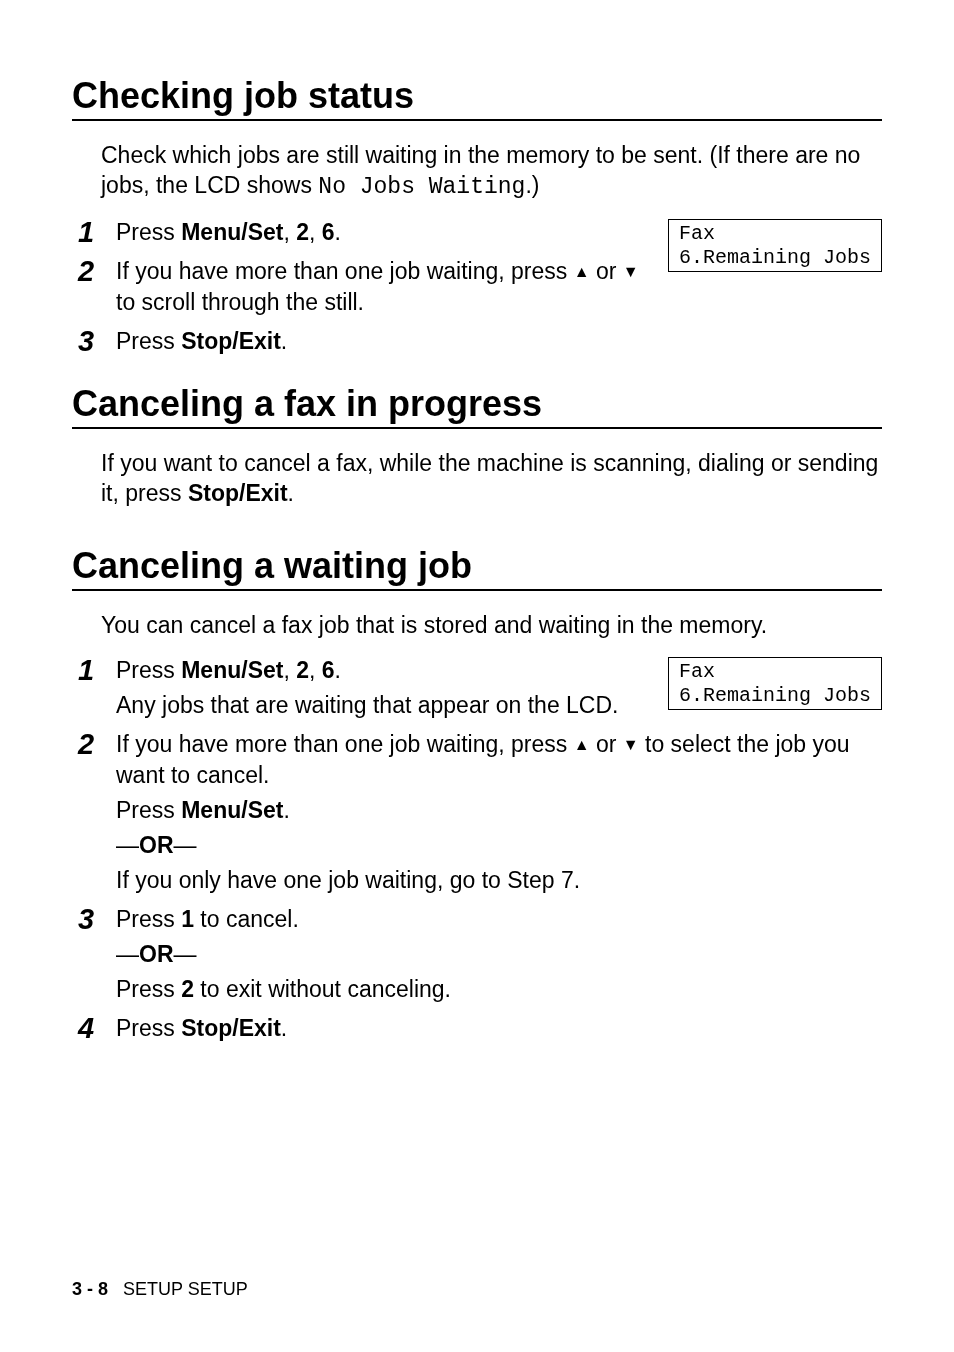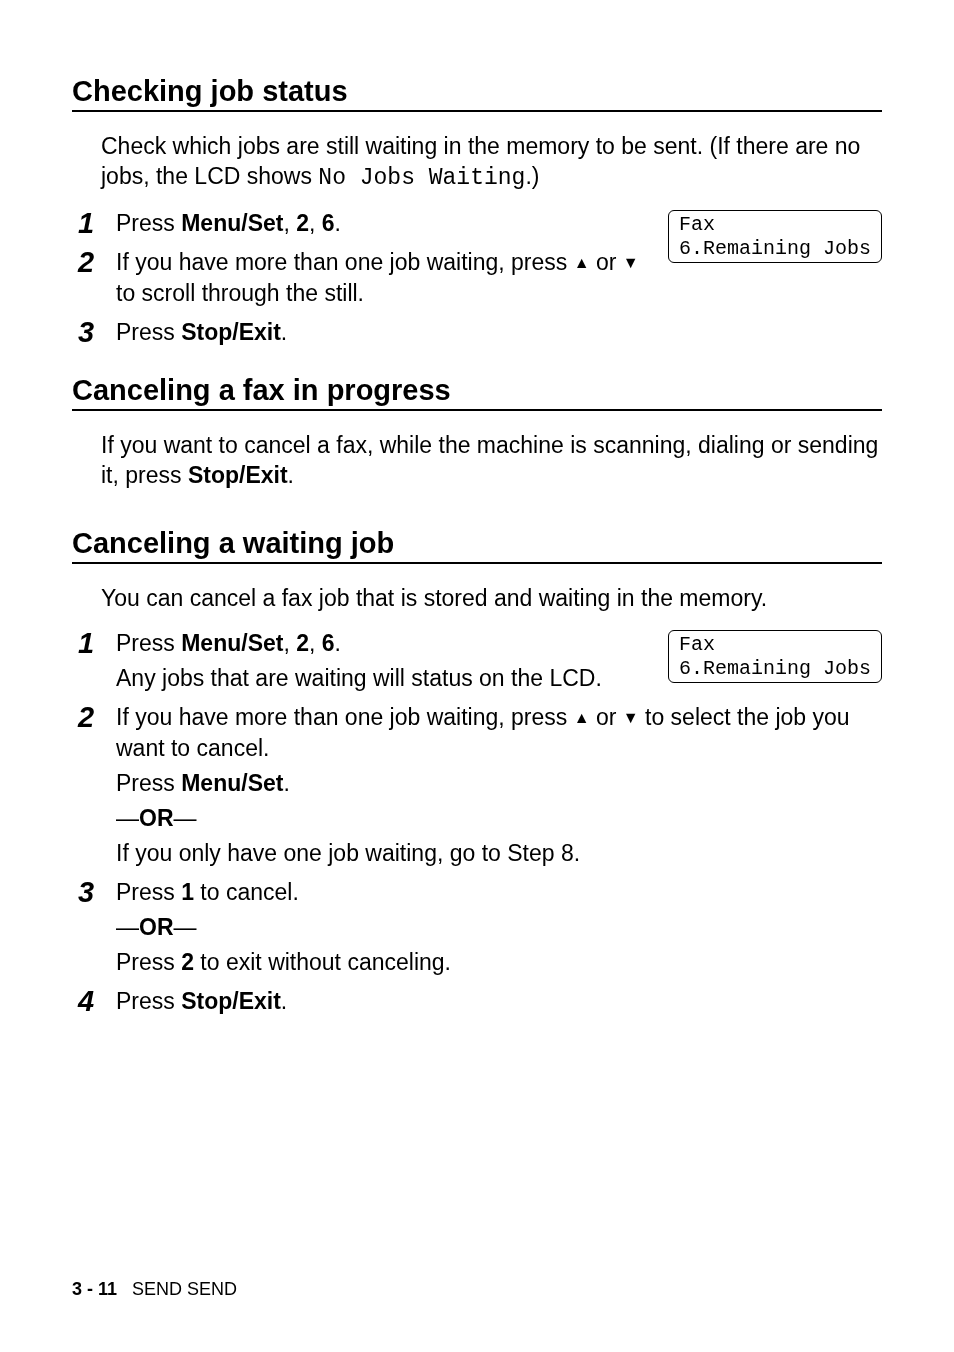--- a/index.html
+++ b/index.html
@@ -7,21 +7,21 @@
       font-family: Arial, Helvetica, sans-serif;
       font-size: 23px;
       color: #000;
       background: #fff;
       width: 954px;
       height: 1352px;
       padding: 75px 72px 0 72px;
       position: relative;
     }
     .section-title {
-      font-size: 29px;
+      font-size: 36px;
       font-weight: bold;
       margin-bottom: 5px;
       border-bottom: 2px solid #000;
       padding-bottom: 2px;
     }
     .intro {
       margin-top: 20px;
       margin-bottom: 14px;
       line-height: 1.3;
       margin-left: 29px;
@@ -43,21 +43,21 @@
       padding-left: 6px;
       line-height: 1;
       padding-top: 1px;
     }
     .step-body { flex: 1; }
     .step-body p { margin-bottom: 4px; }
     .lcd-box {
       font-family: "Courier New", Courier, monospace;
       font-size: 20px;
       border: 1.5px solid #000;
-      border-radius: 6px;
+      border-radius: 0;
       padding: 2px 10px 1px 10px;
       float: right;
       margin-left: 14px;
       margin-top: 2px;
       line-height: 1.2;
       white-space: pre;
     }
     .section2 { margin-top: 22px; }
     .section3 { margin-top: 22px; }
     .footer {
@@ -122,36 +122,36 @@
   <div class="lcd-box"><span>Fax</span>
 <span>6.Remaining Jobs</span></div>
 
   <ol class="steps">
     <li>
       <span class="step-num">1</span>
       <div class="step-body">
         <p>
           <span>Press </span><span class="bold">Menu/Set</span><span>, </span><span class="bold">2</span><span>, </span><span class="bold">6</span><span>.</span>
         </p>
-        <p>Any jobs that are waiting will status on the LCD.</p>
+        <p>Any jobs that are waiting that appear on the LCD.</p>
       </div>
     </li>
     <li>
       <span class="step-num">2</span>
       <div class="step-body">
         <p>
           <span>If you have more than one job waiting, press </span><span class="arrow">▲</span><span> or </span><span class="arrow">▼</span><span> to select the job you want to cancel.</span>
         </p>
         <p>
           <span>Press </span><span class="bold">Menu/Set</span><span>.</span>
         </p>
         <p>
           <span>—</span><span class="bold">OR</span><span>—</span>
         </p>
-        <p>If you only have one job waiting, go to Step 8.</p>
+        <p>If you only have one job waiting, go to Step 7.</p>
       </div>
     </li>
     <li>
       <span class="step-num">3</span>
       <div class="step-body">
         <p>
           <span>Press </span><span class="bold">1</span><span> to cancel.</span>
         </p>
         <p>
           <span>—</span><span class="bold">OR</span><span>—</span>
@@ -166,14 +166,14 @@
       <div class="step-body">
         <p>
           <span>Press </span><span class="bold">Stop/Exit</span><span>.</span>
         </p>
       </div>
     </li>
   </ol>
 </div>
 
 <div class="footer">
-  <span class="pg">3 - 11</span>&nbsp;&nbsp;&nbsp;<span>SEND SEND</span>
+  <span class="pg">3 - 8</span>&nbsp;&nbsp;&nbsp;<span>SETUP SETUP</span>
 </div>
 
 </body></html>

